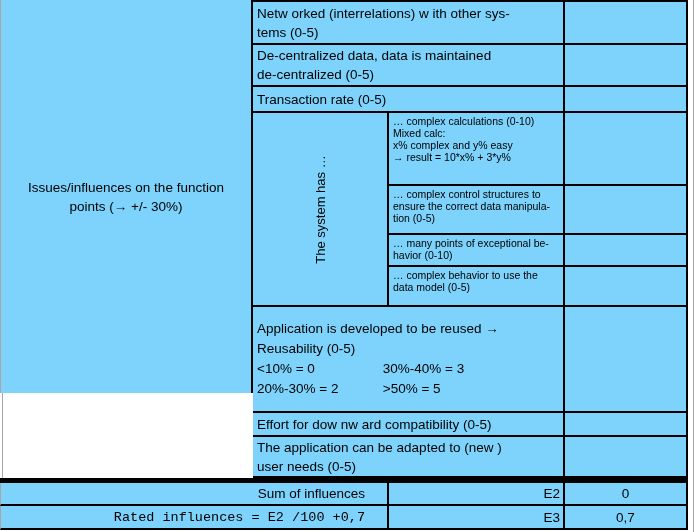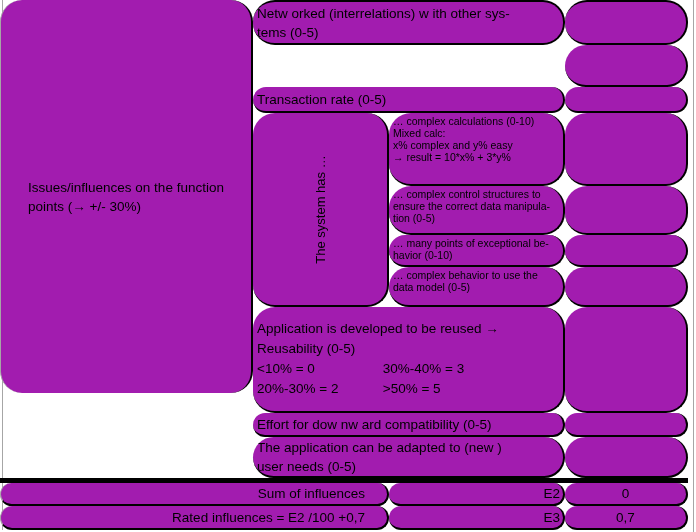--- a/index.html
+++ b/index.html
@@ -1,34 +1,34 @@
 <!DOCTYPE html>
 <html><head>
 <meta charset="utf-8">
 <style>
   html,body { margin:0; padding:0; background:#ffffff; }
   .sheet {
     position:relative; width:696px; height:532px; background:#ffffff;
     font-family:"Liberation Sans", sans-serif; color:#000;
   }
   .cell {
-    position:absolute; box-sizing:border-box; background:#a21caf;
+    position:absolute; box-sizing:border-box; background:#7dd3fc;
     border-right:2px solid #000; border-bottom:2px solid #000;
     display:flex; align-items:center; overflow:hidden;
-    font-size:13.5px; line-height:19px;border-radius:22px;
+    font-size:13.5px; line-height:19px;
   }
   .bt { border-top:2px solid #000; }
   .txt { white-space:pre-line; }
   .label { justify-content:flex-start; padding:0 4px; }
   .sub { font-size:10.5px; line-height:12px; align-items:flex-start; padding:2px 3px 0 4px; }
   .valcell { justify-content:center; }
   .leftcell {
     left:0; top:0; width:253px; height:393px;
     border-left:1px solid #a6a6a6; border-bottom:none;
-    justify-content:center; 
+    justify-content:center; text-align:center;
   }
   .vertcell { left:253px; top:113px; width:136px; height:194px; justify-content:center; }
   .vertcell .rot { transform:rotate(-90deg); white-space:nowrap; font-size:13px; }
   .reuse { flex-direction:column; align-items:flex-start; justify-content:center; line-height:20px; padding:0 4px; }
   .reuse .c1 { display:inline-block; width:122px; }
   .thicksep { position:absolute; left:0; top:478px; width:688px; height:5px; background:#000; }
   .sumlabel { justify-content:flex-end; text-align:right; padding:0 22px 0 4px; border-left:1px solid #a6a6a6; }
   .sumcode { justify-content:flex-end; padding:0 3px; }
   .grayline { position:absolute; width:1px; background:#a6a6a6; }
 </style>
@@ -44,20 +44,24 @@
     <span class="txt">Issues/influences on the function
 points (→ +/- 30%)</span>
   </div>
 
   <div class="cell label bt" style="left:253px; top:0; width:312px; height:45px;">
     <span class="txt">Netw orked (interrelations) w ith other sys-
 tems (0-5)</span>
   </div>
   <div class="cell valcell bt" style="left:565px; top:0; width:123px; height:45px;"></div>
 
+  <div class="cell label" style="left:253px; top:45px; width:312px; height:42px;">
+    <span class="txt">De-centralized data, data is maintained
+de-centralized (0-5)</span>
+  </div>
   <div class="cell valcell" style="left:565px; top:45px; width:123px; height:42px;"></div>
 
   <div class="cell label" style="left:253px; top:87px; width:312px; height:26px;">
     <span class="txt">Transaction rate (0-5)</span>
   </div>
   <div class="cell valcell" style="left:565px; top:87px; width:123px; height:26px;"></div>
 
   <div class="cell vertcell">
     <span class="rot">The system has …</span>
   </div>
@@ -119,21 +123,21 @@
   <div class="cell sumlabel" style="left:0; top:483px; width:389px; height:23px;">
     <span>Sum of influences</span>
   </div>
   <div class="cell sumcode" style="left:389px; top:483px; width:176px; height:23px;">
     <span>E2</span>
   </div>
   <div class="cell valcell" style="left:565px; top:483px; width:123px; height:23px;">
     <span>0</span>
   </div>
 
-  <div class="cell sumlabel" style="left:0; top:506px; width:389px; height:24px;">
+  <div class="cell sumlabel" style="left:0; top:506px; width:389px; height:24px;font-family:Liberation Mono, monospace;">
     <span>Rated influences = E2 /100 +0,7</span>
   </div>
   <div class="cell sumcode" style="left:389px; top:506px; width:176px; height:24px;">
     <span>E3</span>
   </div>
   <div class="cell valcell" style="left:565px; top:506px; width:123px; height:24px;">
     <span>0,7</span>
   </div>
 
 </div>

